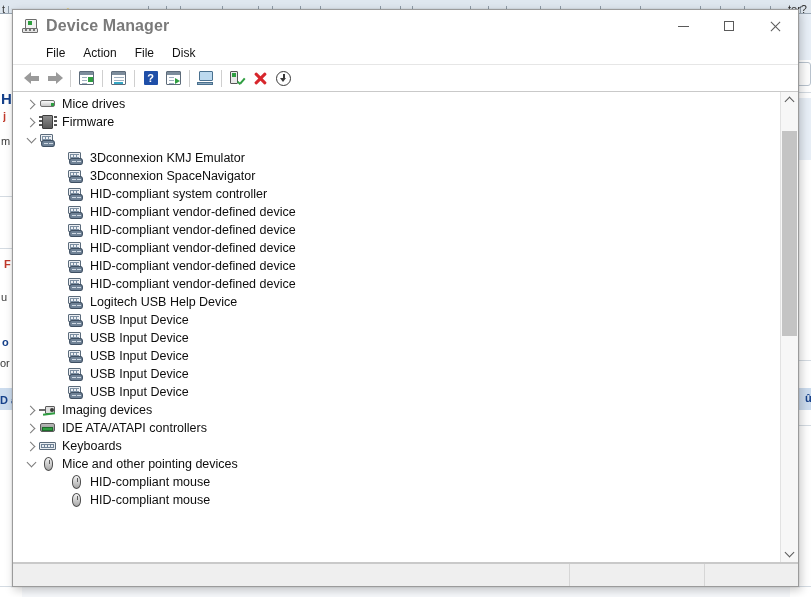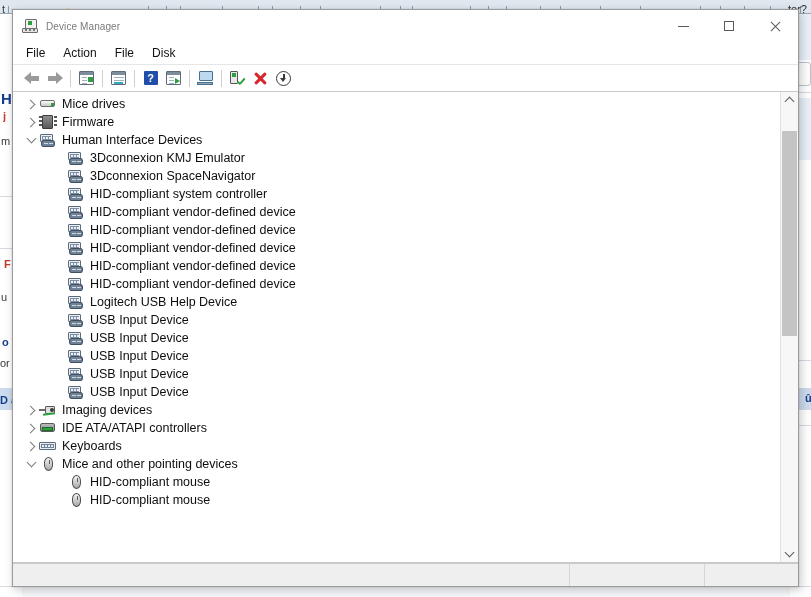--- a/index.html
+++ b/index.html
@@ -114,21 +114,21 @@
   .title-icon .base {
     position: absolute; left: 0px; top: 10px; width: 16px; height: 5px;
     background: #e4e4e4; border: 1px solid #6d6d6d; border-radius: 1px;
     box-sizing: border-box;
   }
   .title-icon .pin {
     position: absolute; width: 2px; height: 2px; background: #777;
     top: 11px;
   }
   .title-text {
-    font-size: 10px; color: #7a7a7a; letter-spacing: .1px;
+    font-size: 16px; color: #7a7a7a; letter-spacing: .1px; font-weight: bold;
   }
   .win-controls {
     position: absolute; right: 0; top: 0; height: 32px; display: flex;
   }
   .win-btn {
     width: 46px; height: 32px; display: flex; align-items: center;
     justify-content: center; cursor: default;
   }
   .glyph-min {
     width: 11px; height: 1px; background: #5a5a5a; display: block;
@@ -142,21 +142,21 @@
     content: ""; position: absolute; left: -1px; top: 5px;
     width: 13px; height: 1px; background: #5a5a5a;
   }
   .glyph-close::before { transform: rotate(45deg); }
   .glyph-close::after  { transform: rotate(-45deg); }
 
   
   .menubar {
     height: 22px; flex: 0 0 22px;
     display: flex; align-items: center;
-    padding-left: 4px;
+    padding-left: 24px;
     background: #ffffff;
     border-bottom: 1px solid #e6e6e6;
   }
   .menu-item {
     font-size: 12px; color: #111; padding: 2px 9px; cursor: default;
     line-height: 15px;
   }
 
   
   .toolbar {
@@ -659,21 +659,20 @@
           </div>
           <div class="row">
             <span style="width: 10px; flex: 0 0 10px;"></span>
             <span class="twisty">
               <span class="chev expanded"></span>
             </span>
             <span class="ticon i-hid">
               <span class="kb"></span>
               <span class="pad"></span>
             </span>
-            <span class="label">Human Interface Devices</span>
           </div>
           <div class="row">
             <span style="width: 38px; flex: 0 0 38px;"></span>
             <span class="twisty"></span>
             <span class="ticon i-hid">
               <span class="kb"></span>
               <span class="pad"></span>
             </span>
             <span class="label">3Dconnexion KMJ Emulator</span>
           </div>

